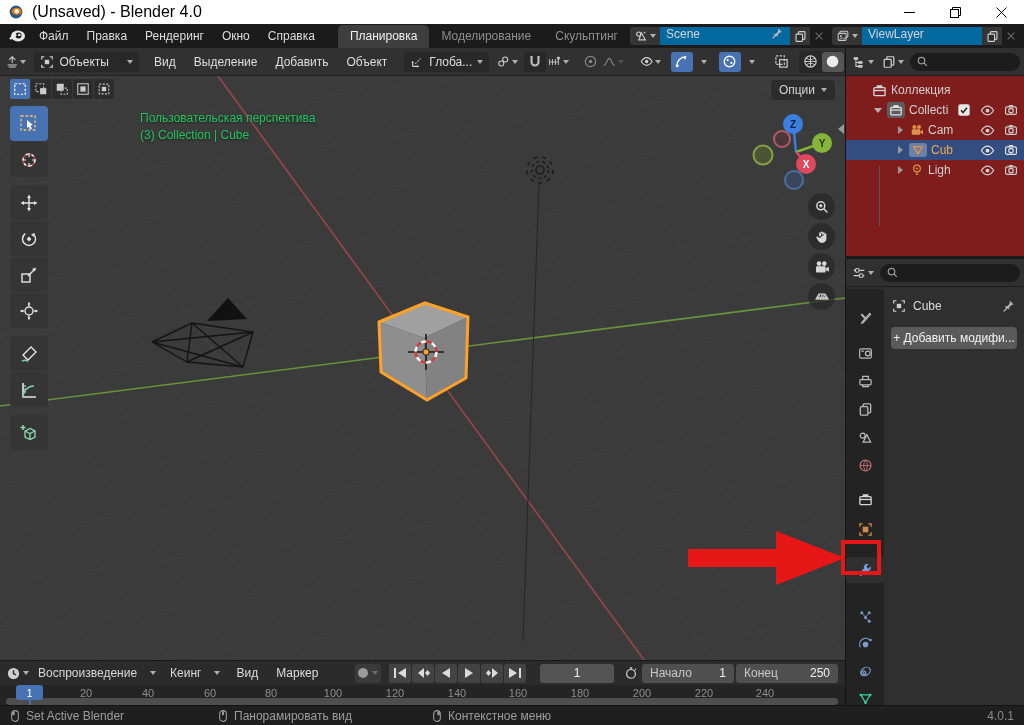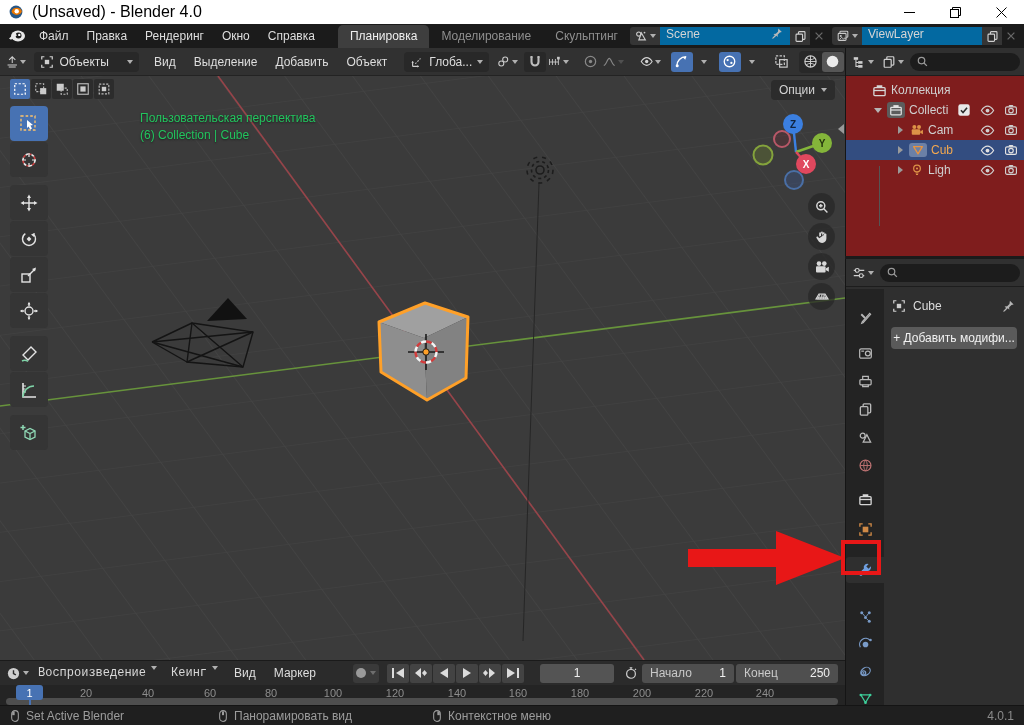--- a/index.html
+++ b/index.html
@@ -67,21 +67,21 @@
   .ptabs { position:absolute; left:0; top:30px; width:38px; height:416px; background:#232323; }
   .ptab { position:absolute; left:0; width:38px; height:26px; display:flex; align-items:center; justify-content:center; }
   .ptab.active { background:#2f2f2f; border-radius:3px 0 0 3px; }
   .pcontent { position:absolute; left:38px; top:30px; right:0; bottom:0; }
   .breadcrumb { display:flex; align-items:center; gap:7px; padding:10px 8px 0 8px; color:#dcdcdc; font-size:12px; }
   .addmod { margin:14px 7px 0 7px; height:22px; background:#5a5a5a; border-radius:4px; display:flex; align-items:center; justify-content:center; color:#f2f2f2; }
 
   
   .timeline { position:absolute; left:0; top:660px; width:845px; height:45px; background:#2b2b2b; border-top:1px solid #1a1a1a; }
   .tl-header { height:24px; display:flex; align-items:center; }
-  .tl-header .dd { display:flex; align-items:flex-start; gap:5px; padding:0 7px; color:#d8d8d8;font-family:Liberation Mono, monospace; }
+  .tl-header .dd { display:flex; align-items:center; gap:13px; padding:0 7px; color:#d8d8d8; }
   .transport { display:flex; gap:1px; margin-left:8px; }
   .tbtn { width:22px; height:19px; background:#434343; border-radius:2px; display:flex; align-items:center; justify-content:center; }
   .field { height:19px; background:#545454; border-radius:3px; display:flex; align-items:center; color:#f0f0f0; }
   .ruler { position:absolute; left:0; top:24px; width:845px; height:21px; background:#242424; }
   .tick { position:absolute; top:2px; width:30px; text-align:center; color:#8d8d8d; font-size:11px; }
   .scrollbar { position:absolute; left:6px; top:13px; width:832px; height:7px; background:#4e4e4e; border-radius:4px; }
   .playhead { position:absolute; left:16px; top:0px; width:27px; height:15px; background:#4772b3; border-radius:3px; color:#fff; font-size:11px; display:flex; align-items:center; justify-content:center; }
   .playhead-stem { position:absolute; left:29px; top:15px; width:2px; height:6px; background:#4772b3; }
 
   
@@ -418,21 +418,21 @@
       <circle cx="822" cy="67" r="10" fill="#84b53a"></circle>
       <circle cx="806" cy="88" r="10" fill="#e0485e"></circle>
       <text x="793" y="52" font-size="10" font-weight="bold" text-anchor="middle" fill="#10243f">Z</text>
       <text x="822" y="71" font-size="10" font-weight="bold" text-anchor="middle" fill="#24330e">Y</text>
       <text x="806" y="92" font-size="10" font-weight="bold" text-anchor="middle" fill="#fff">X</text>
     </g>
   </svg>
 
   <div class="vp-overlay-text">
     <div>Пользовательская перспектива</div>
-    <div>(6) Collection | Cube</div>
+    <div>(3) Collection | Cube</div>
   </div>
 
   <div class="selmodes">
     <div class="selmode active">
         <svg width="14" height="14" viewBox="0 0 16 16">
           <rect x="2" y="2" width="12" height="12" fill="none" stroke="#fff" stroke-width="1.4" stroke-dasharray="2.6 1.8"></rect>
         </svg>
       </div>
     <div class="selmode">
         <svg width="14" height="14" viewBox="0 0 16 16">

